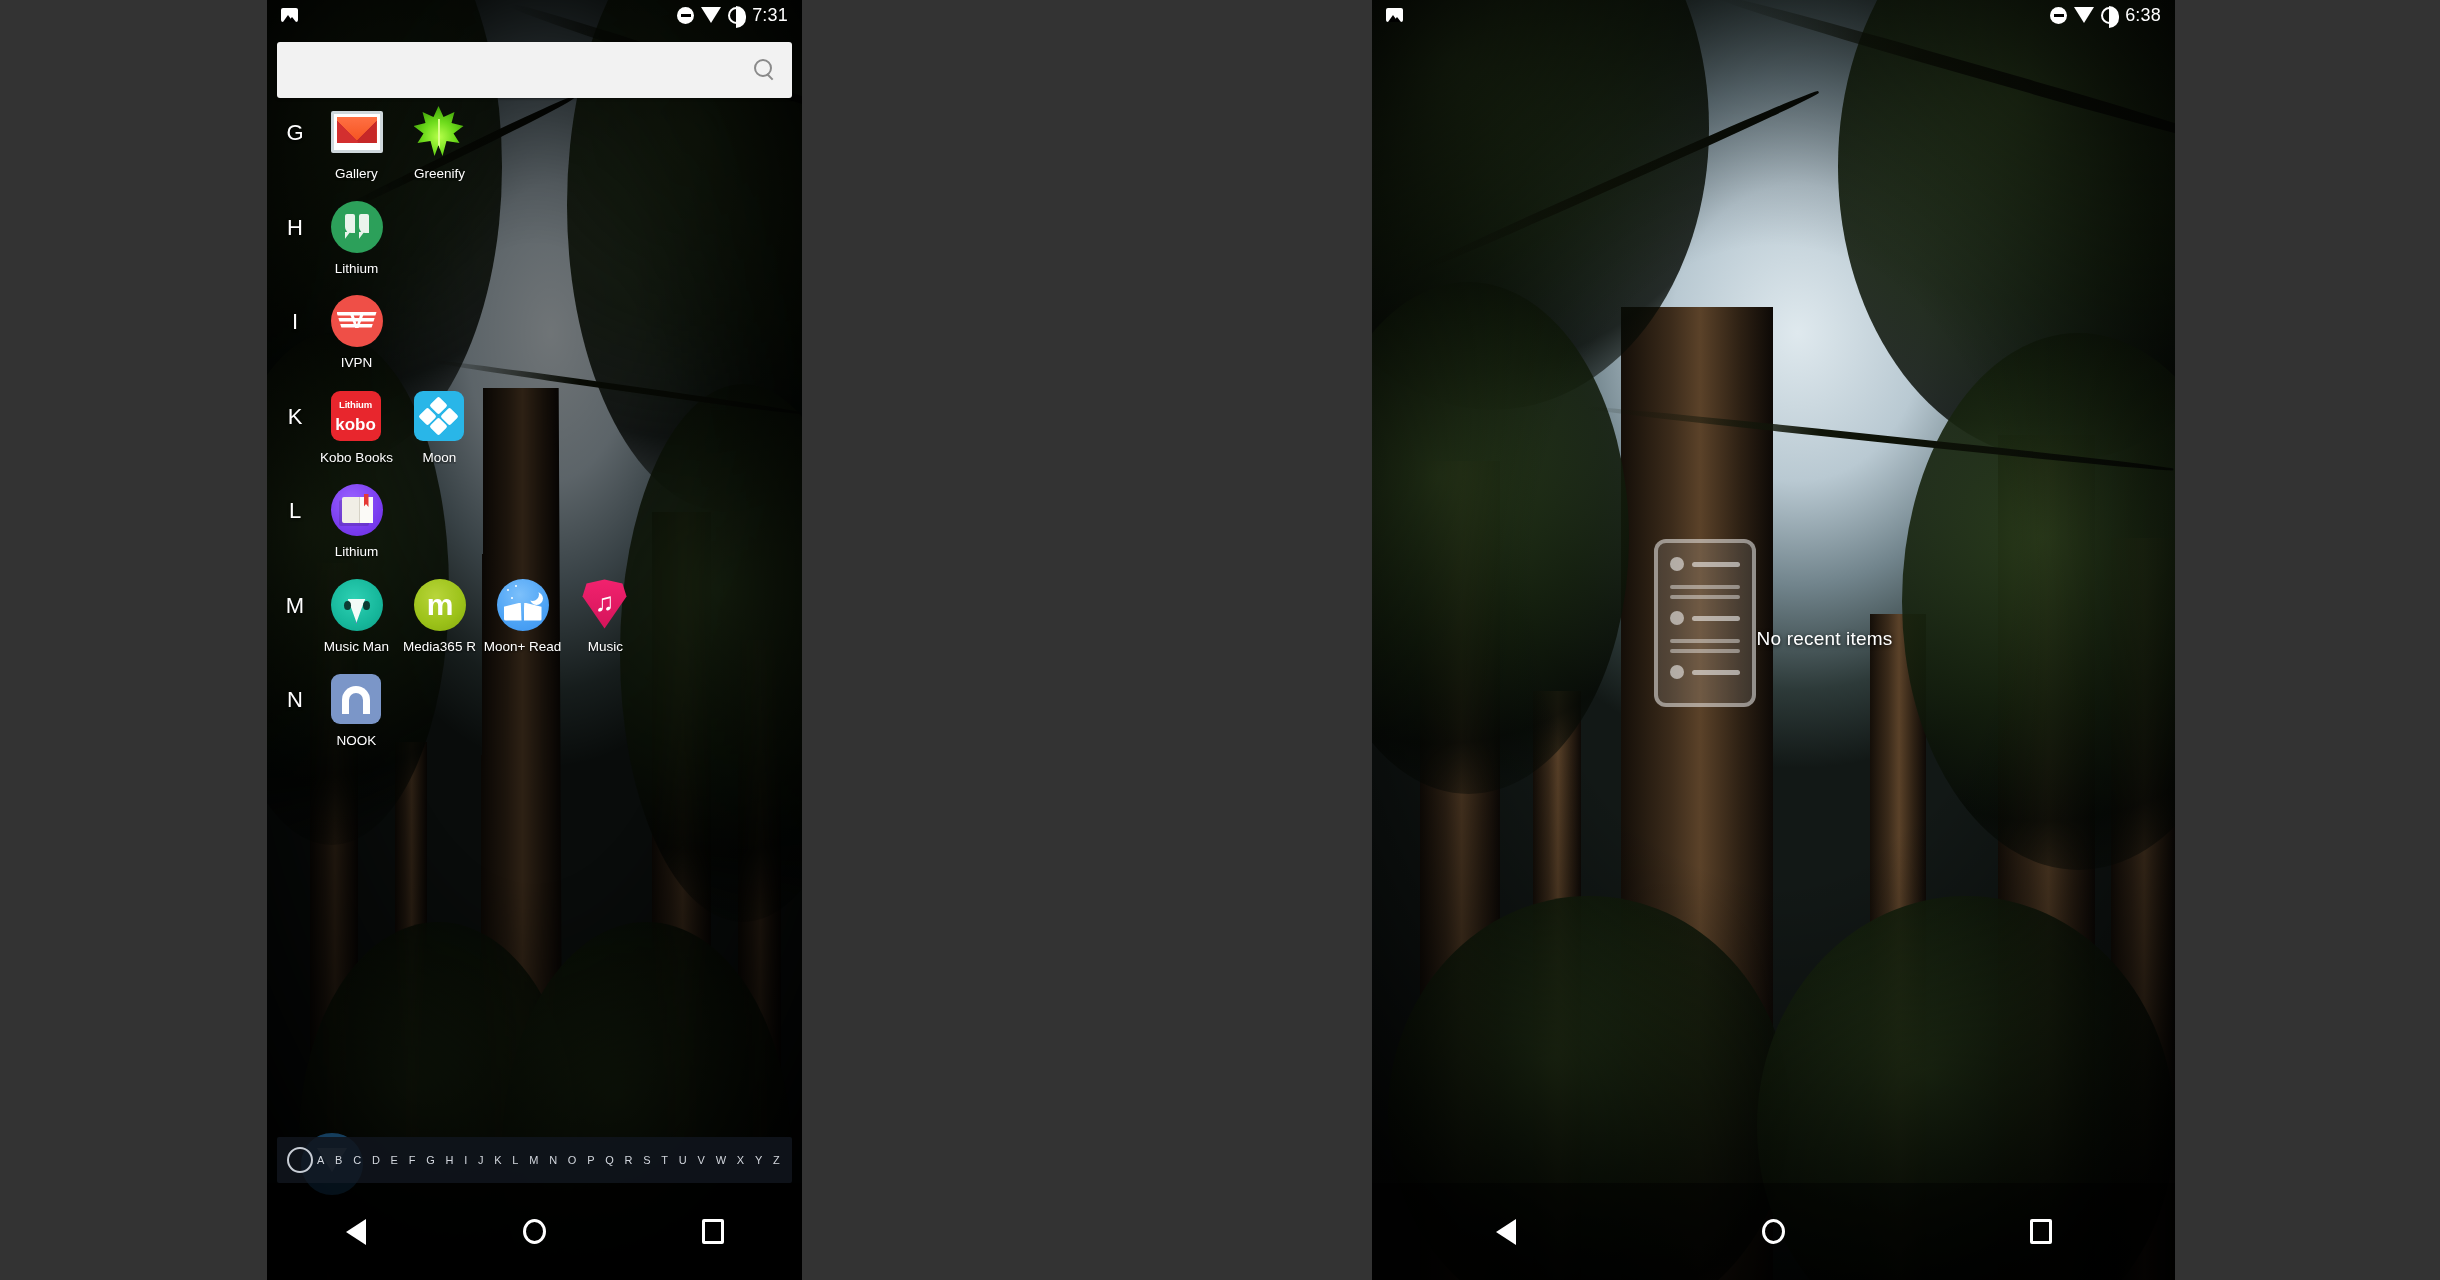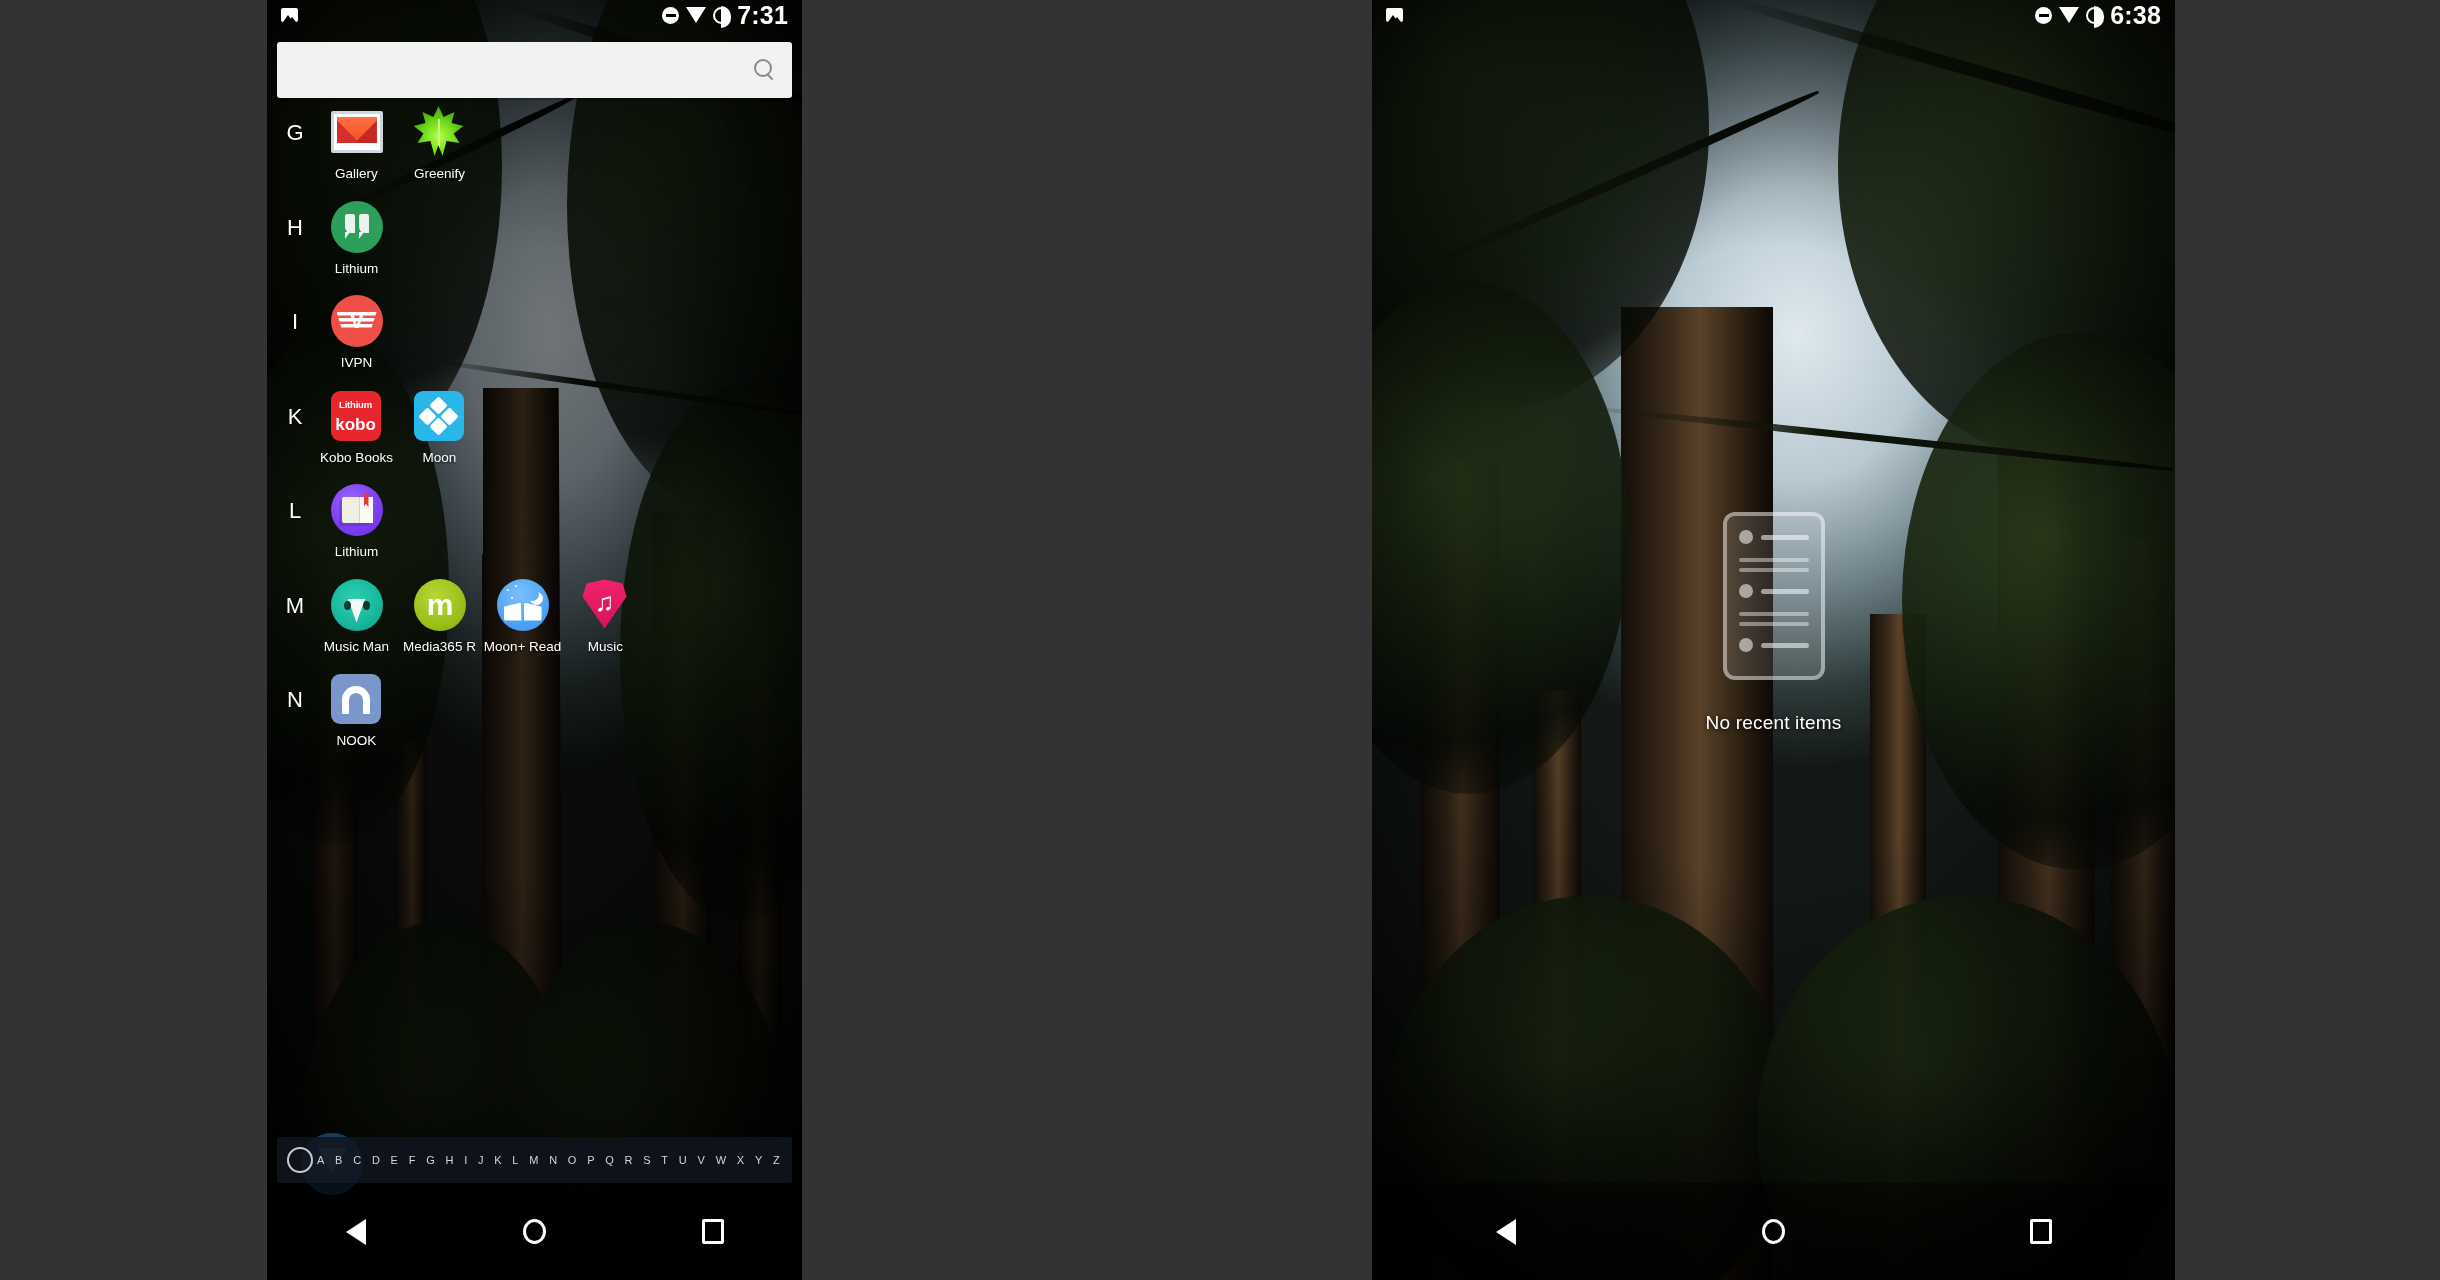--- a/index.html
+++ b/index.html
@@ -72,21 +72,21 @@
     content: ""; position: absolute; left: 3.5px; top: 7.5px; width: 10px; height: 2.5px; background: #000;
   }
   .ic-wifi { width: 0; height: 0; border-left: 10px solid transparent; border-right: 10px solid transparent; border-top: 16px solid #fff; }
   .ic-batt {
     width: 17px; height: 17px; border-radius: 50%; border: 2.4px solid #fff; position: relative; background: transparent;
   }
   .ic-batt::after {
     content: ""; position: absolute; right: -2.4px; top: -2.4px; width: 10px; height: 21.8px;
     background: #fff; border-radius: 0 11px 11px 0;
   }
-  .sb-time { font-size: 25px; font-weight: 700; letter-spacing: .2px; }
+  .sb-time { font-size: 18px; font-weight: 400; letter-spacing: .2px; }
 
   
   .searchbar {
     position: absolute; top: 42px; left: 10px; right: 10px; height: 56px;
     background: #f2f2f2; border-radius: 3px; z-index: 30;
     box-shadow: 0 1px 3px rgba(0,0,0,.45);
     display: flex; align-items: center; padding: 0 16px;
   }
   .search-input {
     flex: 1; border: 0; outline: 0; background: transparent;
@@ -283,21 +283,21 @@
   }
   #phone-right .navbar { background: rgba(0,0,0,.42); }
   .nav-btn { width: 70px; height: 50px; display: flex; align-items: center; justify-content: center; }
   .nav-back { width: 0; height: 0; border-top: 13px solid transparent; border-bottom: 13px solid transparent; border-right: 20px solid #fff; }
   .nav-home { width: 23px; height: 25px; border: 3px solid #fff; border-radius: 50%; }
   .nav-recents { width: 22px; height: 25px; border: 3px solid #fff; border-radius: 2px; }
 
   
   .recents-empty {
     position: absolute; left: 0; right: 0; top: 0; bottom: 0; z-index: 20;
-    display: flex; flex-direction: column; align-items: center; justify-content: center;
+    display: flex; flex-direction: row; align-items: center; justify-content: center;
     padding-bottom: 34px;
   }
   .empty-card {
     width: 102px; height: 168px; border: 4px solid rgba(255,255,255,.45); border-radius: 12px;
     position: relative; background: rgba(255,255,255,.13);
   }
   .empty-card .row {
     position: absolute; left: 12px; right: 12px; height: 14px; display: flex; align-items: center; gap: 8px;
   }
   .empty-card .dot { width: 14px; height: 14px; border-radius: 50%; background: rgba(255,255,255,.55); flex: 0 0 14px; }

